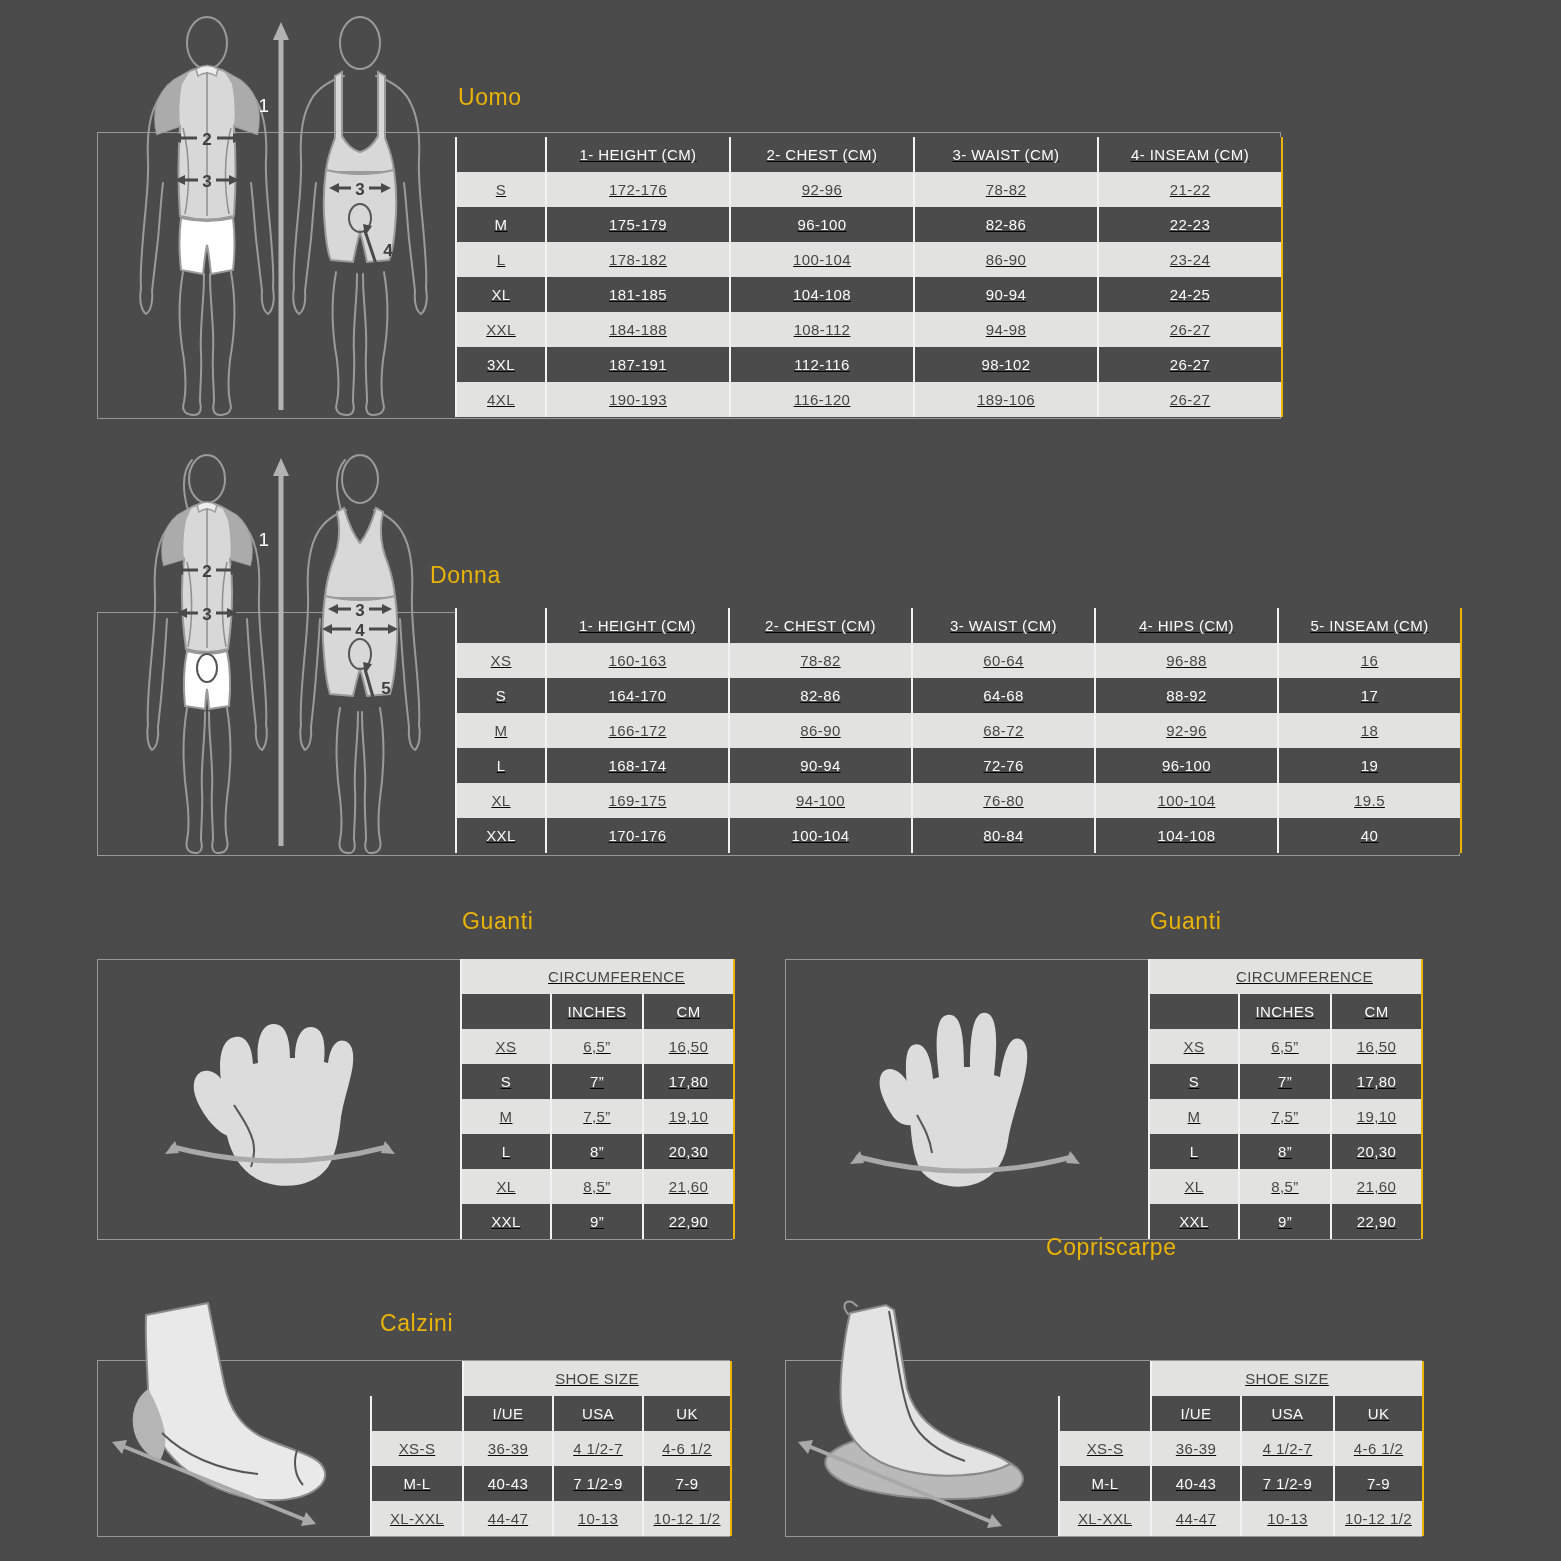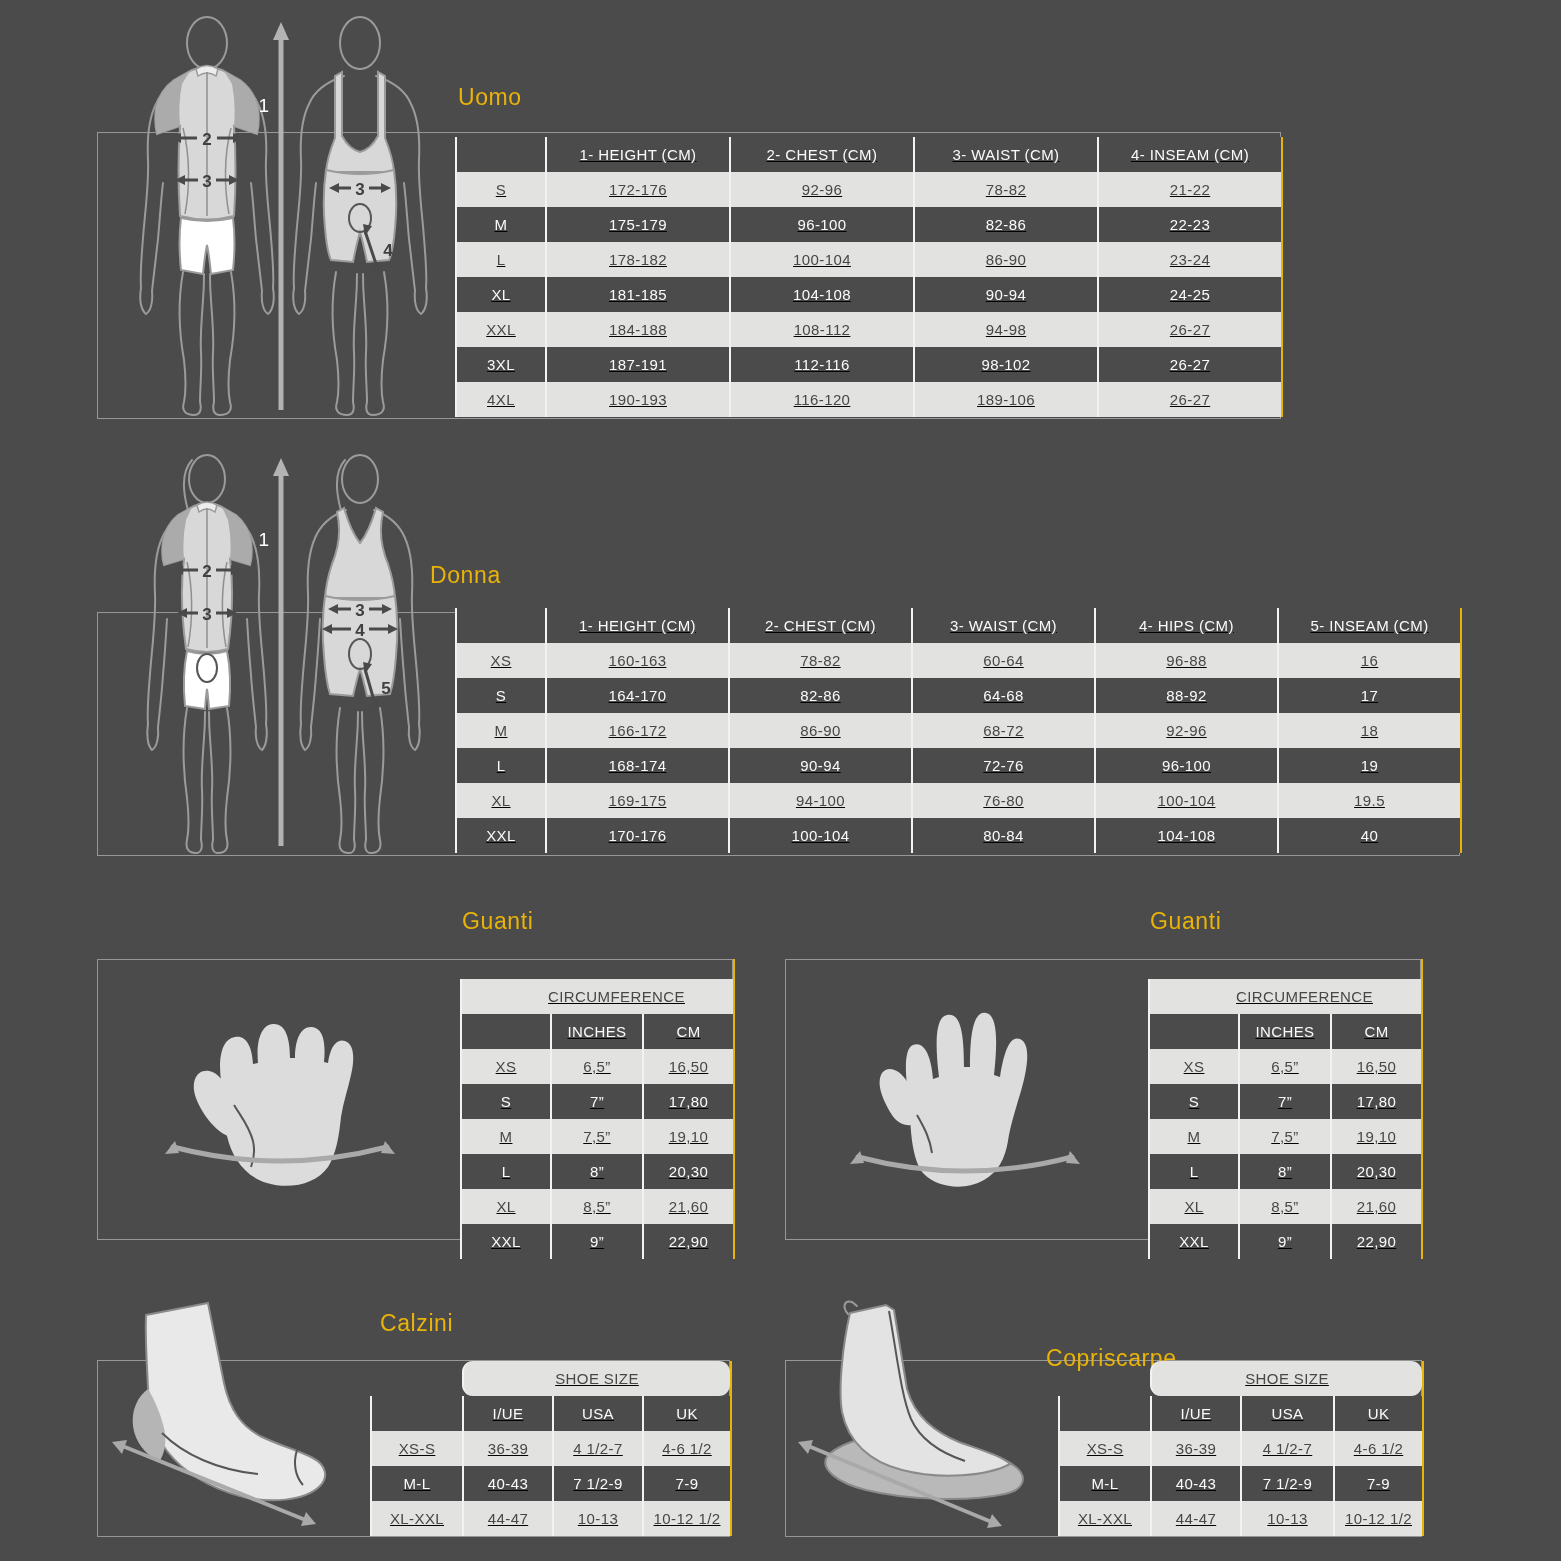--- a/index.html
+++ b/index.html
@@ -7,22 +7,22 @@
         font-family:"Liberation Sans","DejaVu Sans",sans-serif;}
   .fbox{position:absolute;border:1px solid #979797;box-sizing:border-box;z-index:1;}
   .title{position:absolute;color:#eab308;font-size:23px;letter-spacing:.6px;z-index:2;}
   .tbl{position:absolute;display:grid;z-index:2;border-right:2px solid #eab308;text-decoration:underline;}
   .c{height:35px;display:flex;align-items:center;justify-content:center;
      font-size:15px;letter-spacing:.4px;border-left:2px solid #f2f2f2;box-sizing:border-box;}
   .dk{background:#4b4b4b;color:#fbfbfb;}
   .lt{background:#e2e2e1;color:#474747;}
   .ghost{background:transparent;border-left:none;}
   .span-all{grid-column:1/-1;}
-  .span-data{grid-column:2/-1;border-radius:11px;}
-  .pl90{padding-left:38px;margin-top:20px;}
+  .span-data{grid-column:2/-1;}
+  .pl90{padding-left:38px;}
   .fig{position:absolute;z-index:3;}
   .ol{fill:none;stroke:#9b9b9b;stroke-width:2;stroke-linecap:round;}
   .seam{fill:none;stroke:#8f8f8f;stroke-width:1.5;}
   .seam2{fill:none;stroke:#565656;stroke-width:2;}
   .darr line{stroke:#4a4a4a;stroke-width:3;}
   .darr polygon{fill:#4a4a4a;}
   .darr text{fill:#3f3f3f;font-size:17px;font-weight:bold;text-anchor:middle;
              font-family:"Liberation Sans",sans-serif;}
   .larr line{stroke:#b3b3b3;}
   .larr polygon{fill:#b3b3b3;}
@@ -402,21 +402,21 @@
     <div class="c dk">40-43</div>
     <div class="c dk">7 1/2-9</div>
     <div class="c dk">7-9</div>
     <div class="c lt">XL-XXL</div>
     <div class="c lt">44-47</div>
     <div class="c lt">10-13</div>
     <div class="c lt">10-12 1/2</div>
   </div>
 
   <div class="fbox" style="left:785px;top:1360px;width:637px;height:177px"></div>
-  <div class="title" style="left:1046px;top:1345px">Copriscarpe</div>
+  <div class="title" style="left:1046px;top:1234px">Copriscarpe</div>
 
   <svg class="fig" style="left:788px;top:1293px" width="290" height="248" viewBox="0 0 290 248">
     <path fill="#b9b9b9" stroke="#8a8a8a" stroke-width="2" d="M40,162 C58,146 96,138 134,144 C172,150 210,160 228,174 C240,184 236,197 217,201 C180,209 118,207 78,197 C50,190 30,176 40,162 Z"></path>
     <path fill="#e3e3e3" stroke="#8a8a8a" stroke-width="2" d="M62,20 L98,12 L106,17 L119,96 C127,124 147,139 171,149 C193,157 214,163 222,171 C200,183 152,187 114,177 C82,169 60,149 54,119 C50,95 55,50 62,20 Z"></path>
     <path class="ol" d="M60,21 C54,14 56,7 64,9 L69,13"></path>
     <path class="seam2" d="M101,18 C109,62 113,102 123,126 C133,148 153,160 177,168"></path>
     <g>
       <line x1="18" y1="152" x2="206" y2="230" stroke="#a9a9a9" stroke-width="4"></line>
       <polygon class="gray-head" points="10,149 25,147 20,161"></polygon>
       <polygon class="gray-head" points="214,233 199,235 204,221"></polygon>

